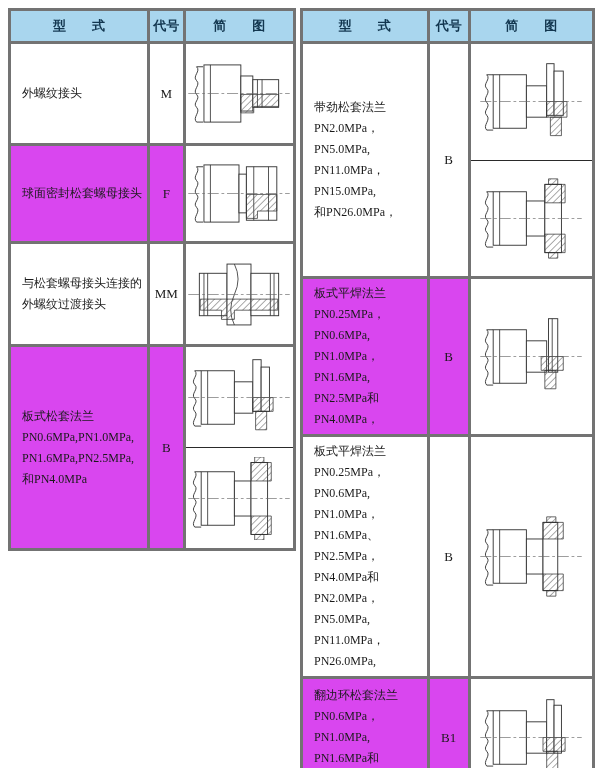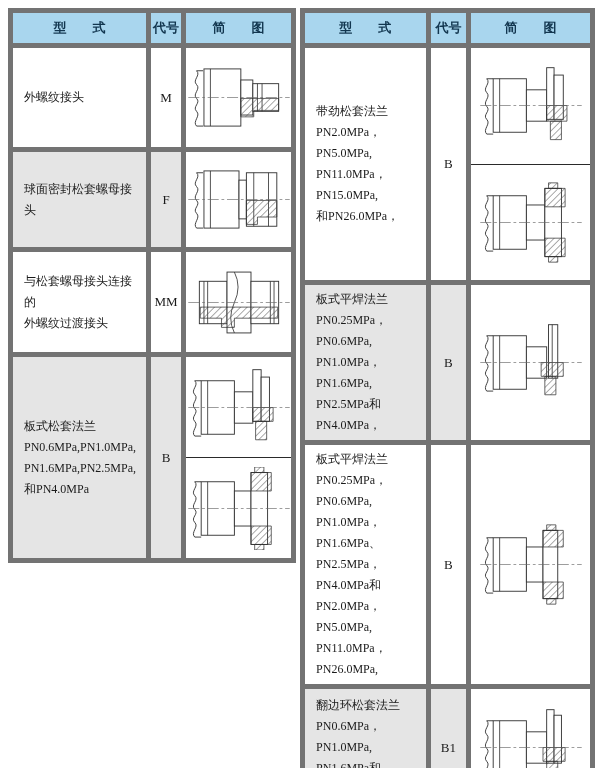--- a/index.html
+++ b/index.html
@@ -4,29 +4,29 @@
 <style>
   html,body{margin:0;padding:0;background:#ffffff;}
   body{width:600px;height:768px;overflow:hidden;
        font-family:"Liberation Sans",sans-serif;color:#1a1a1a;}
   .page{padding:8px 5px 0 8px;}
   .title{font-size:12.5px;font-weight:700;letter-spacing:0.3px;
          margin:2px 0 8px 0;white-space:nowrap;}
   .tables{display:flex;gap:4px;align-items:flex-start;}
   table{border-collapse:collapse;table-layout:fixed;}
   table.fit{border:2px solid #111;}
-  th,td{border:5px solid #737373;padding:0;vertical-align:middle;
+  th,td{border:3px solid #737373;padding:0;vertical-align:middle;
         font-family:"Liberation Serif",serif;}
   th{background:#a9d6ee;font-size:13px;font-weight:700;height:30px;
      font-family:"Liberation Sans",sans-serif;color:#12364f;}
   td.type{font-size:12px;line-height:1.75;padding:4px 4px 4px 11px;
           white-space:pre-line;}
   td.code{text-align:center;font-size:13px;}
   td.diag{background:#fff;padding:0;}
-  tr.hl td.type, tr.hl td.code{background:#e5e5e5;}
+  tr.hl td.type, tr.hl td.code{background:#d946ef;}
   .diagstack{display:flex;flex-direction:column;height:100%;}
   .diagcell{flex:1;display:flex;align-items:center;justify-content:center;}
   .diagcell + .diagcell{border-top:1px solid #2a2a2a;}
   svg.schematic{display:block;}
 </style>
 </head>
 <body>
 
 <svg width="0" height="0" style="position:absolute" aria-hidden="true">
   <defs>

